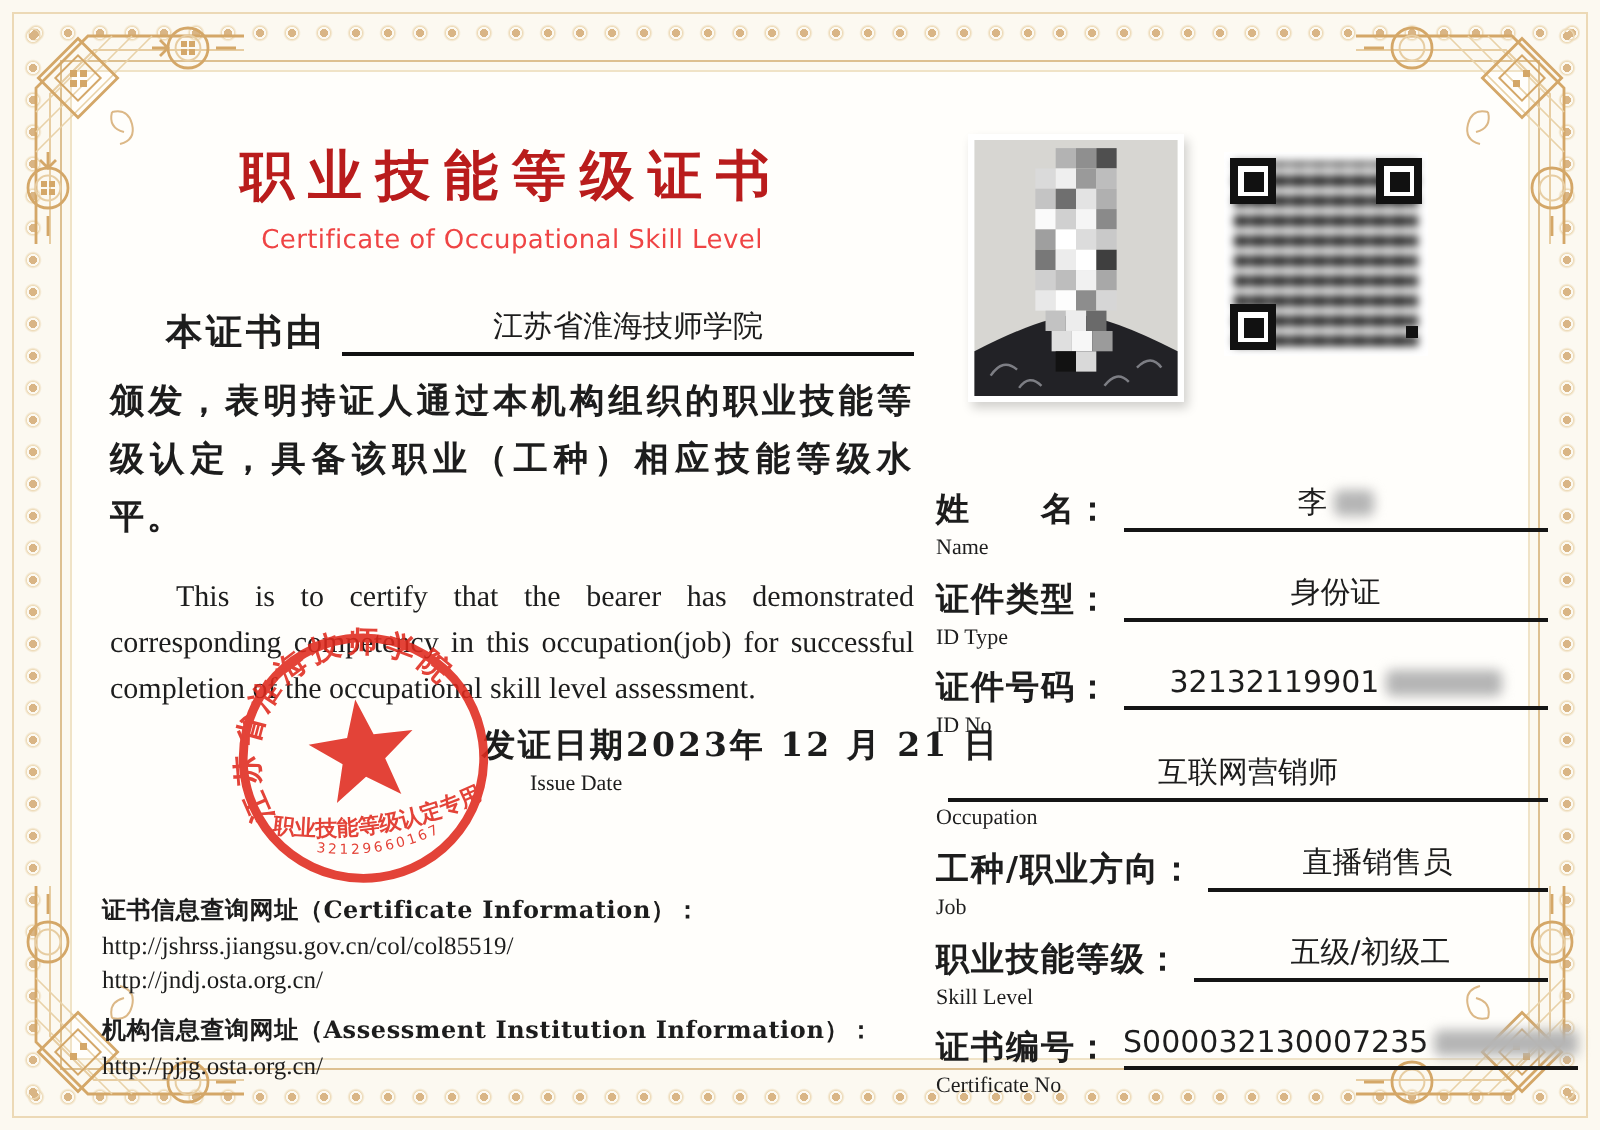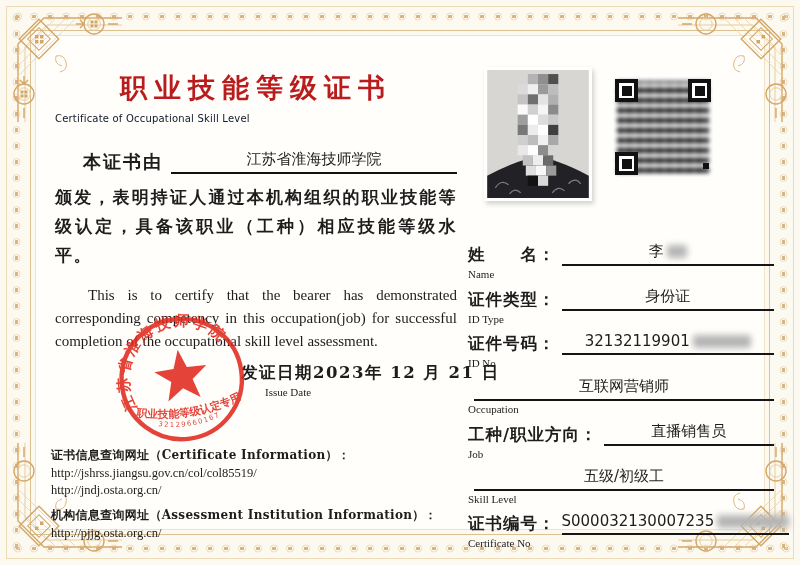--- a/index.html
+++ b/index.html
@@ -35,21 +35,21 @@
   .corner-bl { left:4px; bottom:4px; transform:scaleY(-1); }
   .corner-br { right:4px; bottom:4px; transform:scale(-1,-1); }
 
   
   .left-col { position:absolute; left:55px; top:50px; width:402px; }
   .cert-title {
     margin-top:20px; text-align:center;
     font-family:"DejaVu Serif", serif; font-weight:bold;
     font-size:27px; letter-spacing:7px; color:#b91c1c;
   }
-  .cert-subtitle { margin-top:7px; text-align:left; font-size:10px; letter-spacing:.2px; color:#0f172a; }
+  .cert-subtitle { margin-top:7px; text-align:center; font-size:13px; letter-spacing:.2px; color:#ef4444; }
   .issued-row { display:flex; margin-top:26px; padding-left:28px; }
   .issued-label { font-family:"DejaVu Serif", serif; font-weight:600; font-size:18px; letter-spacing:2px; white-space:nowrap; }
   .issued-line { flex:1; margin-left:8px; border-bottom:2px solid #111; text-align:center; font-size:15px; padding-bottom:3px; }
   .body-cn {
     margin-top:9px; font-family:"DejaVu Serif", serif; font-weight:600;
     font-size:17px; line-height:1.72; letter-spacing:1.5px; text-align:justify;
   }
   .body-en {
     margin-top:13px; font-family:"Liberation Serif", serif;
     font-size:15px; line-height:1.55; text-indent:2.2em; text-align:justify;
@@ -320,20 +320,21 @@
   <div class="field">
     <div class="field-top">
       <span class="flabel">工种/职业方向：</span>
       <span class="fline"><span>直播销售员</span></span>
     </div>
     <div class="flabel-en">Job</div>
   </div>
 
   <div class="field">
     <div class="field-top">
+      <span class="flabel">职业技能等级：</span>
       <span class="fline"><span>五级/初级工</span></span>
     </div>
     <div class="flabel-en">Skill Level</div>
   </div>
 
   <div class="field">
     <div class="field-top">
       <span class="flabel">证书编号：</span>
       <span class="fline"><span>S000032130007235</span><span class="blur-blob blob-lg"></span></span>
     </div>

